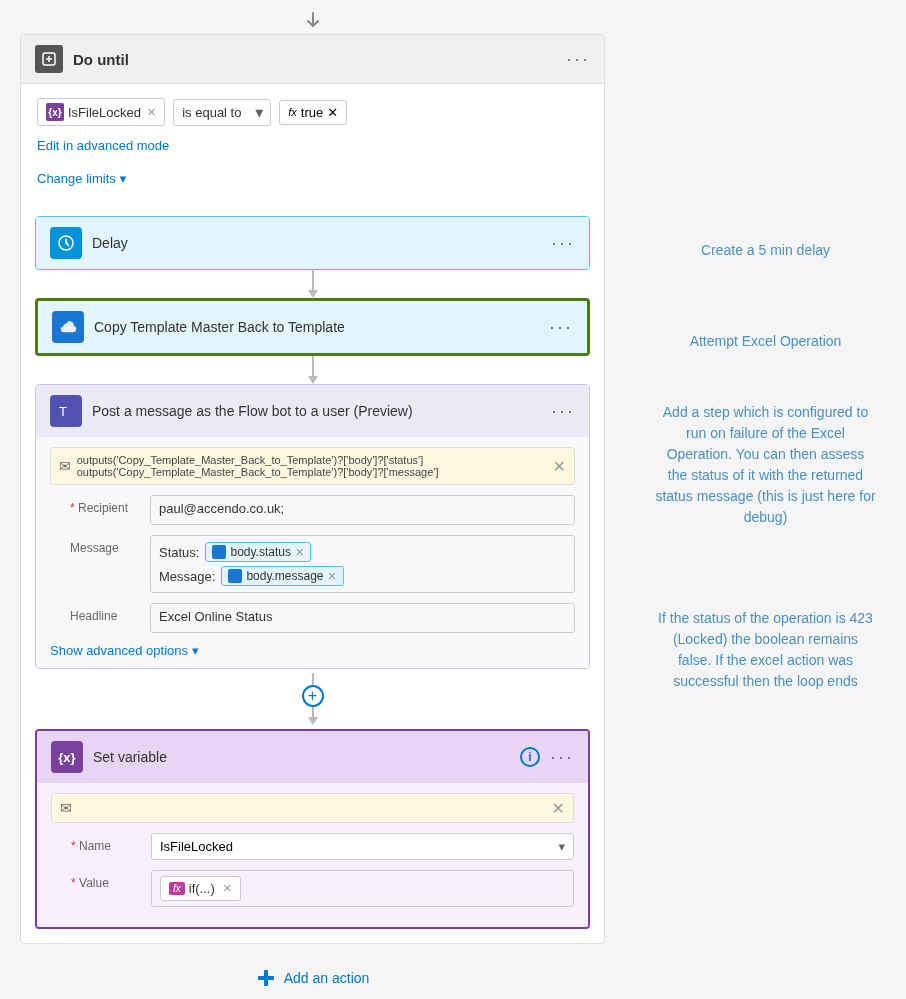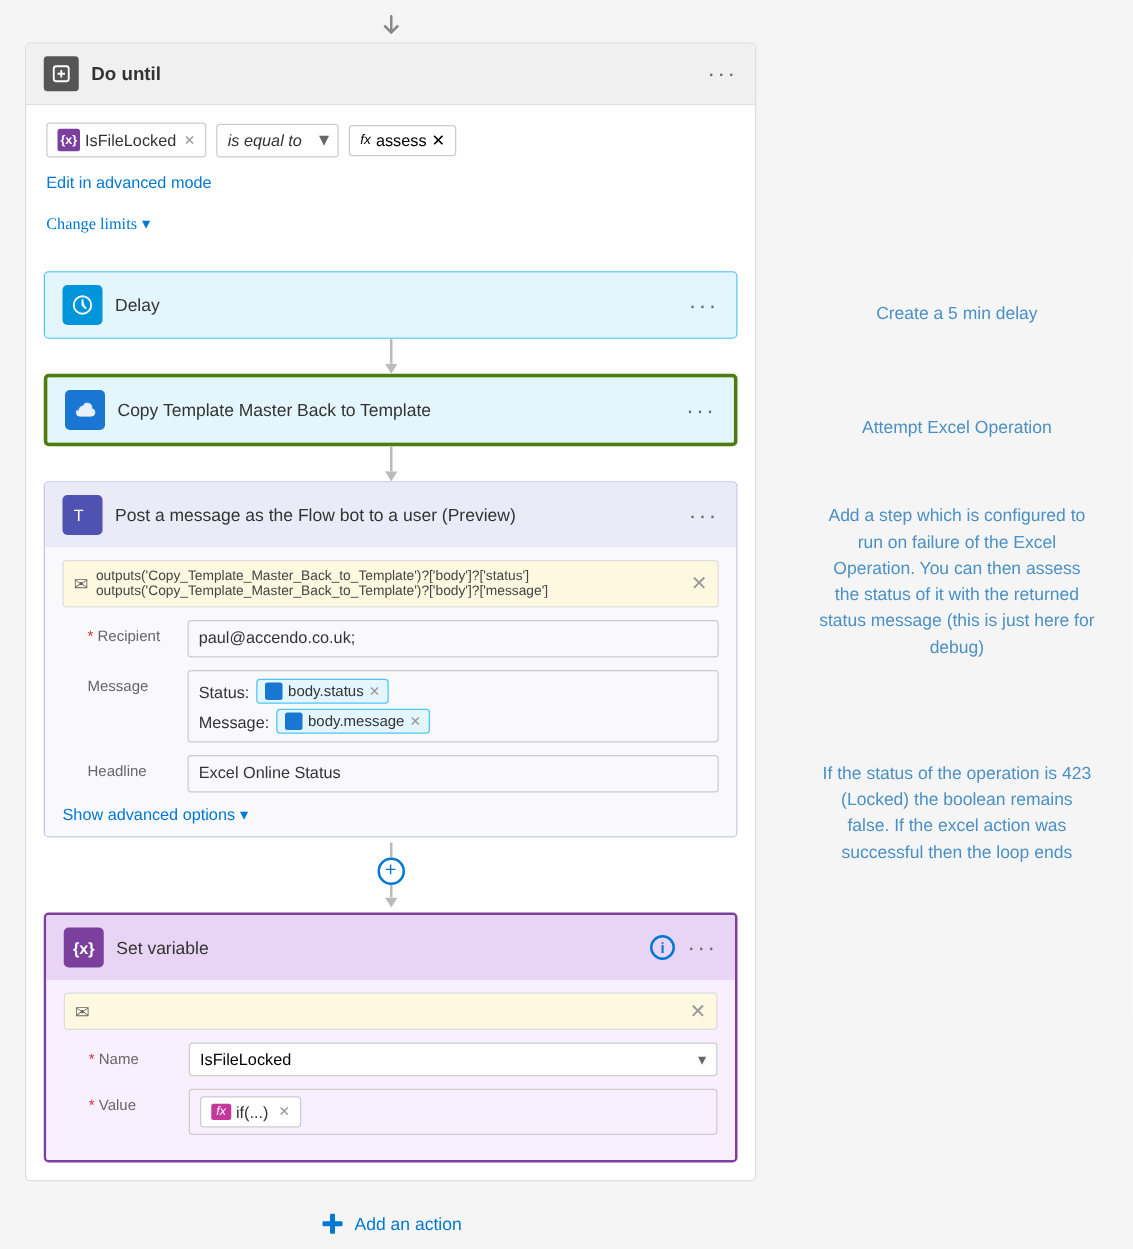--- a/index.html
+++ b/index.html
@@ -127,21 +127,20 @@
 
     .condition-select {
       border: 1px solid #ccc;
       border-radius: 3px;
       padding: 5px 28px 5px 8px;
       font-size: 13px;
       color: #333;
       background: #fff;
       appearance: none;
       position: relative;
-      font-style: italic;
     }
 
     .condition-select-wrapper {
       position: relative;
       display: flex;
       align-items: center;
     }
 
     .condition-select-wrapper::after {
       content: '▾';
@@ -171,21 +170,20 @@
     }
 
     .change-limits {
       display: flex;
       align-items: center;
       gap: 4px;
       color: #0078d4;
       font-size: 13px;
       cursor: pointer;
       margin-top: 18px;
-      font-family: Liberation Serif, serif;
     }
 
     
     .inner-blocks {
       padding: 16px 14px 14px 14px;
       display: flex;
       flex-direction: column;
       align-items: center;
     }
 
@@ -469,21 +467,21 @@
           <span>IsFileLocked</span>
           <span class="close-btn">✕</span>
         </div>
         <div class="condition-select-wrapper">
           <select class="condition-select">
             <option>is equal to</option>
           </select>
         </div>
         <div class="condition-value-chip">
           <div class="token-icon pink" style="font-style:italic;font-size:11px;">fx</div>
-          <span>assess</span>
+          <span>true</span>
           <span class="close-btn">✕</span>
         </div>
       </div>
 
       <div style="display:flex;align-items:center;margin-bottom:8px;">
         <a class="link-blue">Edit in advanced mode</a>
       </div>
       <div class="change-limits">
         <span>Change limits</span>
         <span>▾</span>

